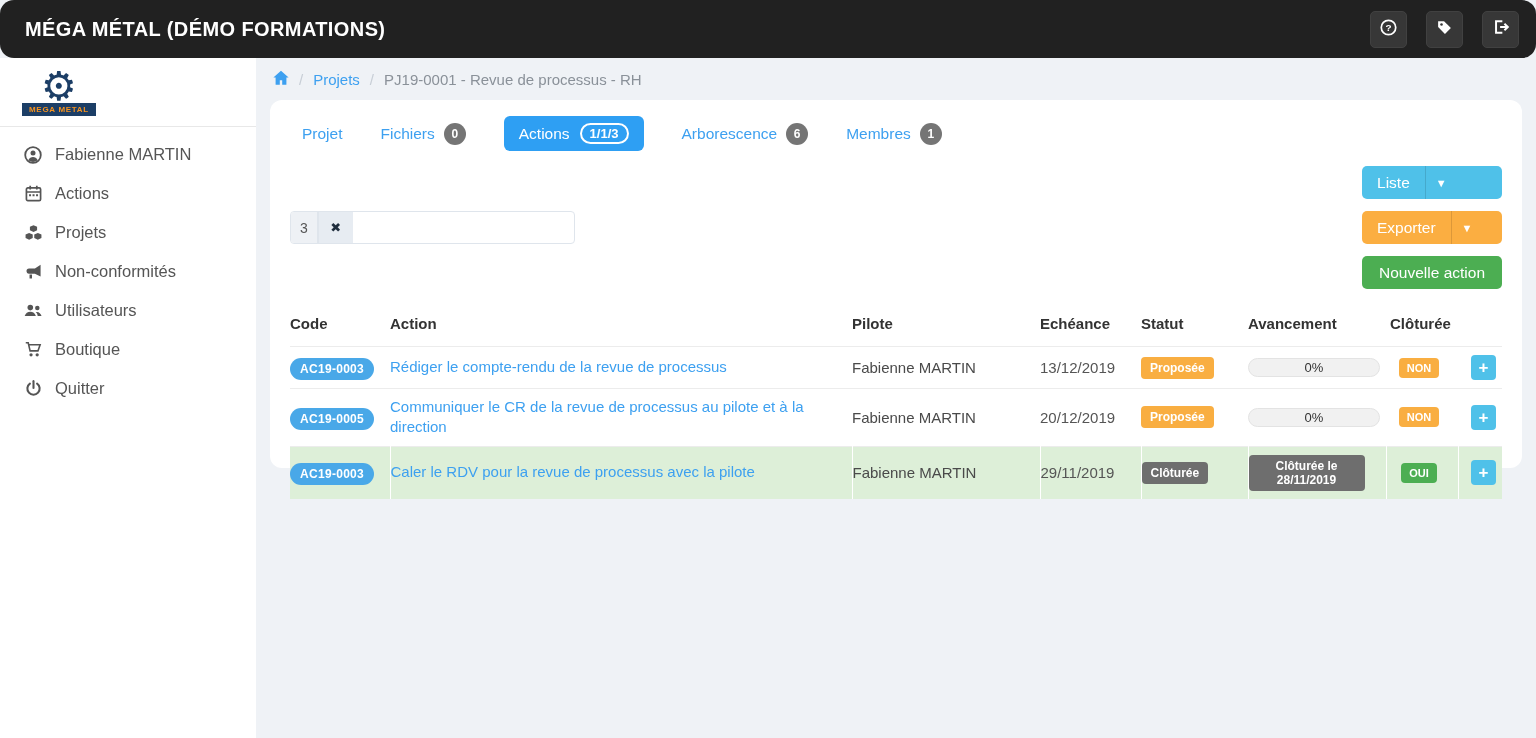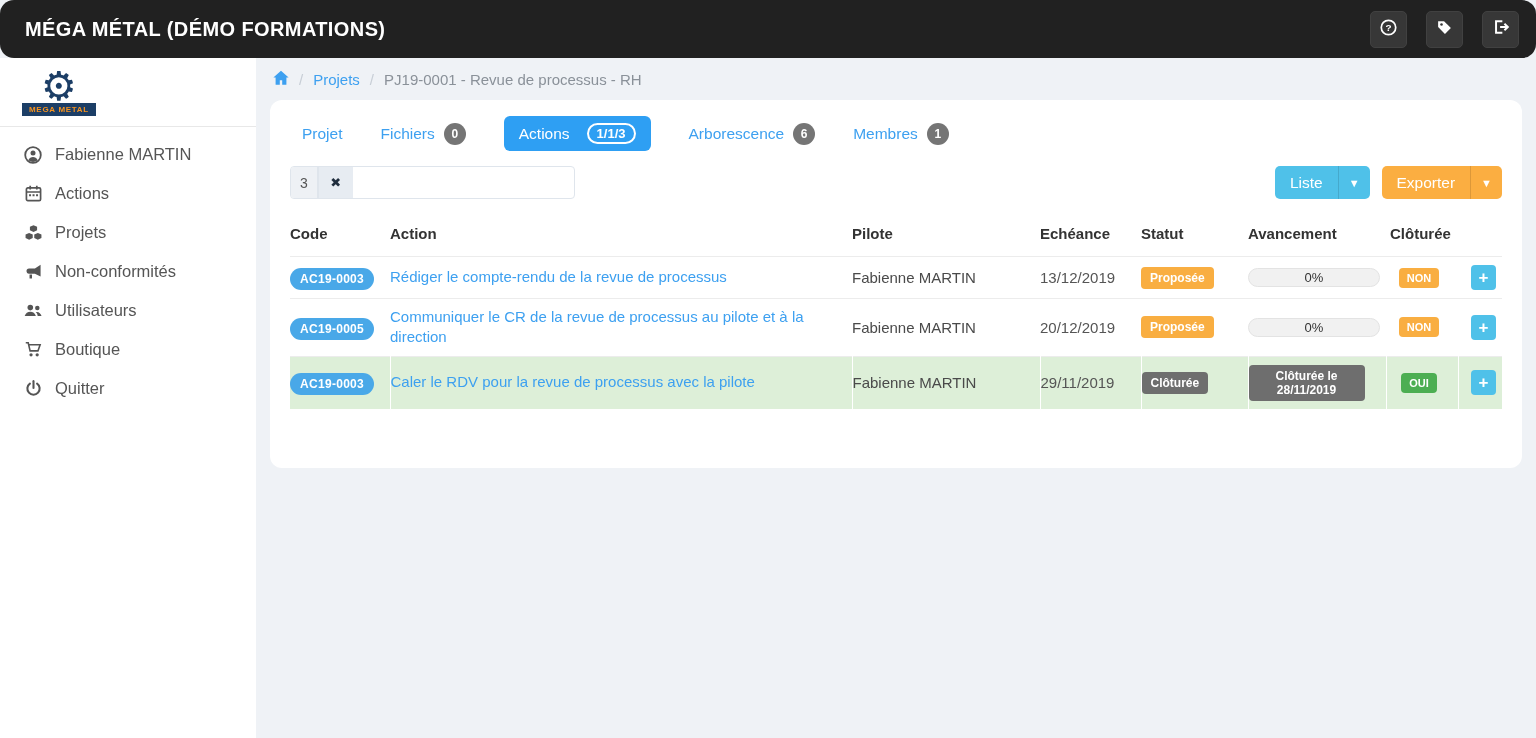--- a/index.html
+++ b/index.html
@@ -45,34 +45,34 @@
 
   
   .tabs { display:flex; align-items:center; gap:38px; padding-left:12px; }
   .tab-link { display:flex; align-items:center; gap:9px; color:#3DA0F0; font-size:15.5px; cursor:pointer; }
   .tab-badge { background:#757575; color:#fff; font-size:12px; font-weight:700; min-width:22px;
                height:22px; padding:0 4px; border-radius:11px; display:flex; align-items:center;
                justify-content:center; }
   .tab-active { display:flex; align-items:center; gap:10px; background:#2E9FF3; color:#fff;
                 font-size:15.5px; padding:7px 15px; border-radius:6px; cursor:pointer; }
   .tab-active-pill { border:2px solid #fff; border-radius:12px; padding:1px 8px;
-                     font-size:13px; font-weight:600;margin-left:7px; }
+                     font-size:13px; font-weight:600; }
 
   
   .toolbar { display:flex; align-items:center; margin-top:15px; }
   .search-group { display:flex; width:285px; height:33px; border:1px solid #DFE5EC;
                   border-radius:4px; overflow:hidden; background:#fff; }
   .search-count { background:#EEF1F5; border-right:1px solid #DFE5EC; display:flex;
                   align-items:center; padding:0 9px; color:#555; font-size:14px; }
   .search-input { border:none; outline:none; flex:1; padding:0 11px; font-size:14px; color:#555; }
   .search-input::placeholder { color:#A9B2BC; }
   .search-clear { background:#E7ECF2; border-left:1px solid #DFE5EC; width:35px; border:none;
                   border-left:1px solid #DFE5EC; display:flex; align-items:center;
                   justify-content:center; color:#1f2d3d; font-size:13px; cursor:pointer; }
-  .toolbar-buttons { margin-left:auto; display:flex; gap:12px; }
+  .toolbar-buttons { margin-left:auto; display:flex; gap:12px;flex-direction:column; }
   .btn { height:33px; border:none; border-radius:5px; color:#fff; font-size:15.5px;
          display:flex; align-items:center; cursor:pointer; padding:0; }
   .btn .btn-main { padding:0 15px; }
   .btn .btn-caret { padding:0 10px; border-left:1px solid rgba(0,0,0,.12); font-size:11px;
                     height:100%; display:flex; align-items:center; }
   .btn-liste { background:#4FC1E9; }
   .btn-export { background:#FBAE41; }
   .btn-new { background:#4CAE52; padding:0 17px; }
 
   
@@ -265,20 +265,23 @@
           </button>
         </div>
         <div class="toolbar-buttons">
           <button class="btn btn-liste">
             <span class="btn-main">Liste</span>
             <span class="btn-caret">▼</span>
           </button>
           <button class="btn btn-export">
             <span class="btn-main">Exporter</span>
             <span class="btn-caret">▼</span>
+          </button>
+          <button class="btn btn-new">
+            <span>Nouvelle action</span>
           </button>
         </div>
       </div>
 
       <table>
         <colgroup>
           <col style="width:100px">
             <col>
             <col style="width:188px">
             <col style="width:101px">

